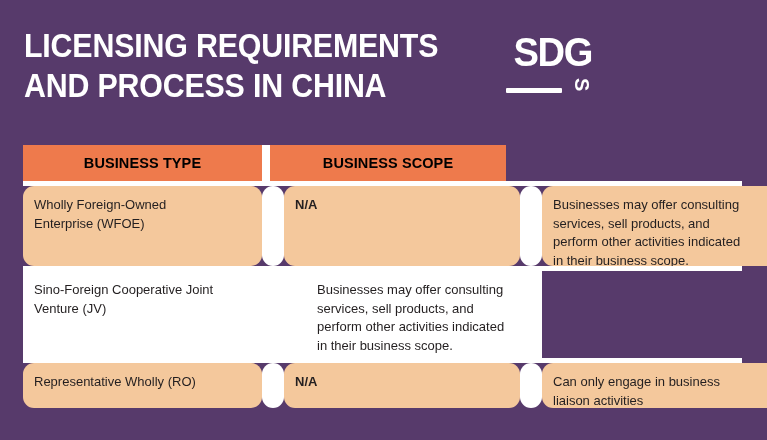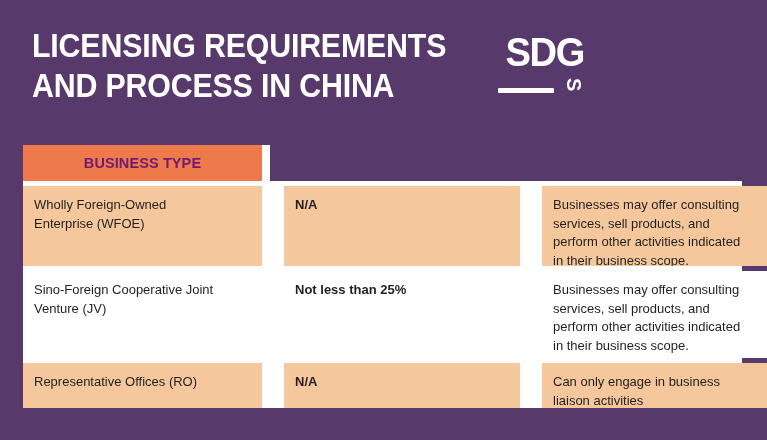--- a/index.html
+++ b/index.html
@@ -20,21 +20,20 @@
     box-sizing: border-box;
   }
 
   
   #header {
     position: absolute;
     left: 0;
     top: 0;
     width: 612px;
     height: 130px;
-    margin-left: 8px;
   }
   #page-title {
     position: absolute;
     left: 24px;
     top: 26px;
     width: 580px;
     color: #FFFFFF;
     font-family: "Liberation Sans", sans-serif;
     font-weight: bold;
     font-size: 33px;
@@ -42,21 +41,21 @@
     letter-spacing: -0.2px;
     text-transform: uppercase;
     transform: scaleX(0.92);
     transform-origin: left top;
     white-space: pre-line;
   }
 
   
   #logo {
     position: absolute;
-    right: 36px;
+    right: 20px;
     top: 30px;
     width: 90px;
     height: 72px;
   }
   #logo-word {
     position: absolute;
     left: 0;
     top: 0;
     width: 90px;
     text-align: right;
@@ -117,21 +116,21 @@
   .gap   { width: 4px;  flex: 0 0 4px; background: #FFFFFF; }
   .col-1 { width: 236px; flex: 0 0 236px; font-weight: bold; }
   .col-2 { width: 236px; flex: 0 0 236px; }
 
   
   #thead {
     height: 36px;
   }
   #thead .cell {
     background: #EE7A4C;
-    color: #701a75;
+    color: #000000;
     font-family: "Liberation Sans", sans-serif;
     font-weight: bold;
     font-size: 14.5px;
     letter-spacing: 0.1px;
     text-transform: uppercase;
     display: flex;
     align-items: center;
     justify-content: center;
     transform: none;
   }
@@ -143,21 +142,21 @@
   }
 
   
   .body-row .cell {
     padding: 10px 11px 10px 11px;
     font-family: "Liberation Sans", sans-serif;
     font-size: 13px;
     line-height: 18.5px;
     color: #231F20;
   }
-  .row-peach .cell { background: #F4C89C; }
+  .row-peach .cell { background: #F4C89C; border-radius: 11px; }
   .row-peach .gap  { background: #FFFFFF; }
   .row-white .cell { background: #FFFFFF; }
   .row-white .gap  { background: #FFFFFF; }
 
   .r1 { height: 80px; }
   .r2 { height: 87px; }
   .r3 { height: 45px; }
 
   .cell-text {
     display: block;
@@ -183,20 +182,21 @@
     </div>
 
   </div>
 
   <div id="table">
 
     <div class="trow" id="thead">
       <div class="cell col-0">BUSINESS TYPE</div>
       <div class="cell gap"></div>
       <div class="cell gap"></div>
+      <div class="cell col-2">BUSINESS SCOPE</div>
     </div>
 
     <div class="spacer-row"></div>
 
     <div class="trow body-row row-peach r1">
       <div class="cell col-0">
         <span class="cell-text">Wholly Foreign-Owned
 Enterprise (WFOE)</span>
       </div>
       <div class="cell gap"></div>
@@ -213,37 +213,34 @@
     </div>
 
     <div class="spacer-row"></div>
 
     <div class="trow body-row row-white r2">
       <div class="cell col-0">
         <span class="cell-text">Sino-Foreign Cooperative Joint
 Venture (JV)</span>
       </div>
       <div class="cell gap"></div>
-      <div class="cell col-1">
-        <span class="cell-text">Not less than 25%</span>
-      </div>
       <div class="cell gap"></div>
       <div class="cell col-2">
         <span class="cell-text">Businesses may offer consulting
 services, sell products, and
 perform other activities indicated
 in their business scope.</span>
       </div>
     </div>
 
     <div class="spacer-row"></div>
 
     <div class="trow body-row row-peach r3">
       <div class="cell col-0">
-        <span class="cell-text">Representative Offices (RO)</span>
+        <span class="cell-text">Representative Wholly (RO)</span>
       </div>
       <div class="cell gap"></div>
       <div class="cell col-1">
         <span class="cell-text">N/A</span>
       </div>
       <div class="cell gap"></div>
       <div class="cell col-2">
         <span class="cell-text">Can only engage in business
 liaison activities</span>
       </div>

